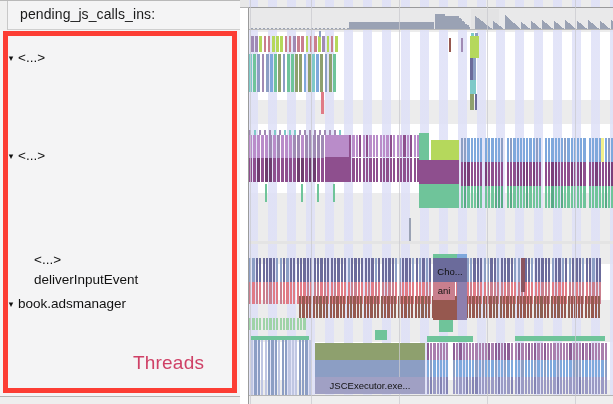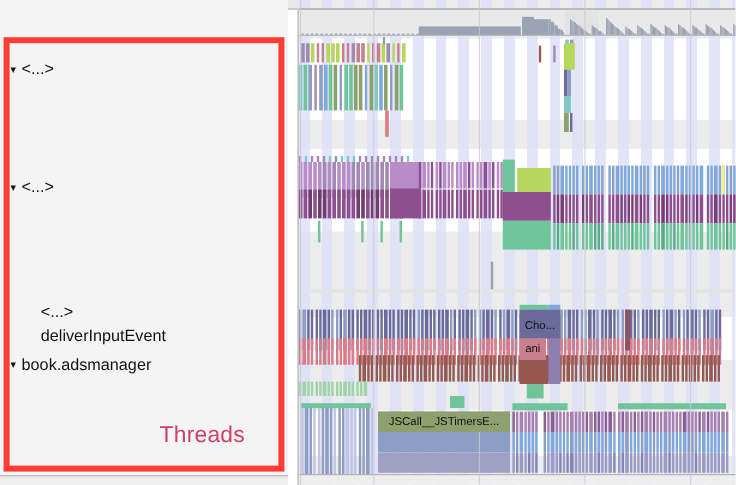--- a/index.html
+++ b/index.html
@@ -93,20 +93,24 @@
        font-size:9.5px;color:#111;text-align:center;}
   .blk span{display:block;line-height:1.35;}
 </style>
 </head>
 <body>
 
 <div id="app">
 
   <div class="left-panel">
 
+    <div class="left-header">
+      <div class="hdr-tick"></div>
+      <div class="hdr-label">pending_js_calls_ins:</div>
+    </div>
 
     <div class="tree" id="tree">
         <div class="tree-row" style="top: 18px; left: 4px;"><span class="tw">▾</span><span class="tlabel">&lt;...&gt;</span></div>
         <div class="tree-row" style="top: 116px; left: 4px;"><span class="tw">▾</span><span class="tlabel">&lt;...&gt;</span></div>
         <div class="tree-row" style="top: 220px; left: 20px;"><span class="tw blank"></span><span class="tlabel">&lt;...&gt;</span></div>
         <div class="tree-row" style="top: 264px; left: 4px;"><span class="tw">▾</span><span class="tlabel">book.adsmanager</span></div>
         <div class="tree-row" style="top: 240px; left: 20px;"><span class="tw blank"></span><span class="tlabel">deliverInputEvent</span></div>
       </div>
 
     <div class="threads-tag">Threads</div>
@@ -1137,19 +1141,19 @@
         <div class="gridline" style="left: 62px;"></div>
         <div class="gridline" style="left: 150px;"></div>
         <div class="gridline" style="left: 238px;"></div>
         <div class="gridline" style="left: 326px;"></div>
         <div class="blk" style="left: 184px; top: 262px; width: 34px; height: 20px; background: rgb(107, 107, 155); line-height: 20px;">
           <span style="line-height: 20px;">Cho...</span>
         </div>
         <div class="blk" style="left: 184px; top: 282px; width: 22px; height: 18px; background: rgb(201, 127, 142); line-height: 18px;">
           <span style="line-height: 18px;">ani</span>
         </div>
-        <div class="blk" style="left: 66px; top: 343px; width: 110px; height: 17px; background: rgb(142, 160, 110); line-height: 17px;">
-          <span style="line-height: 17px;">JSCall__JSTimersE...</span>
+        <div class="blk" style="left: 66px; top: 377px; width: 110px; height: 17px; background: rgb(160, 160, 196); line-height: 17px;">
+          <span style="line-height: 17px;">JSCExecutor.exe...</span>
         </div>
       </div>
   </div>
 
 </div>
 
 </body></html>

